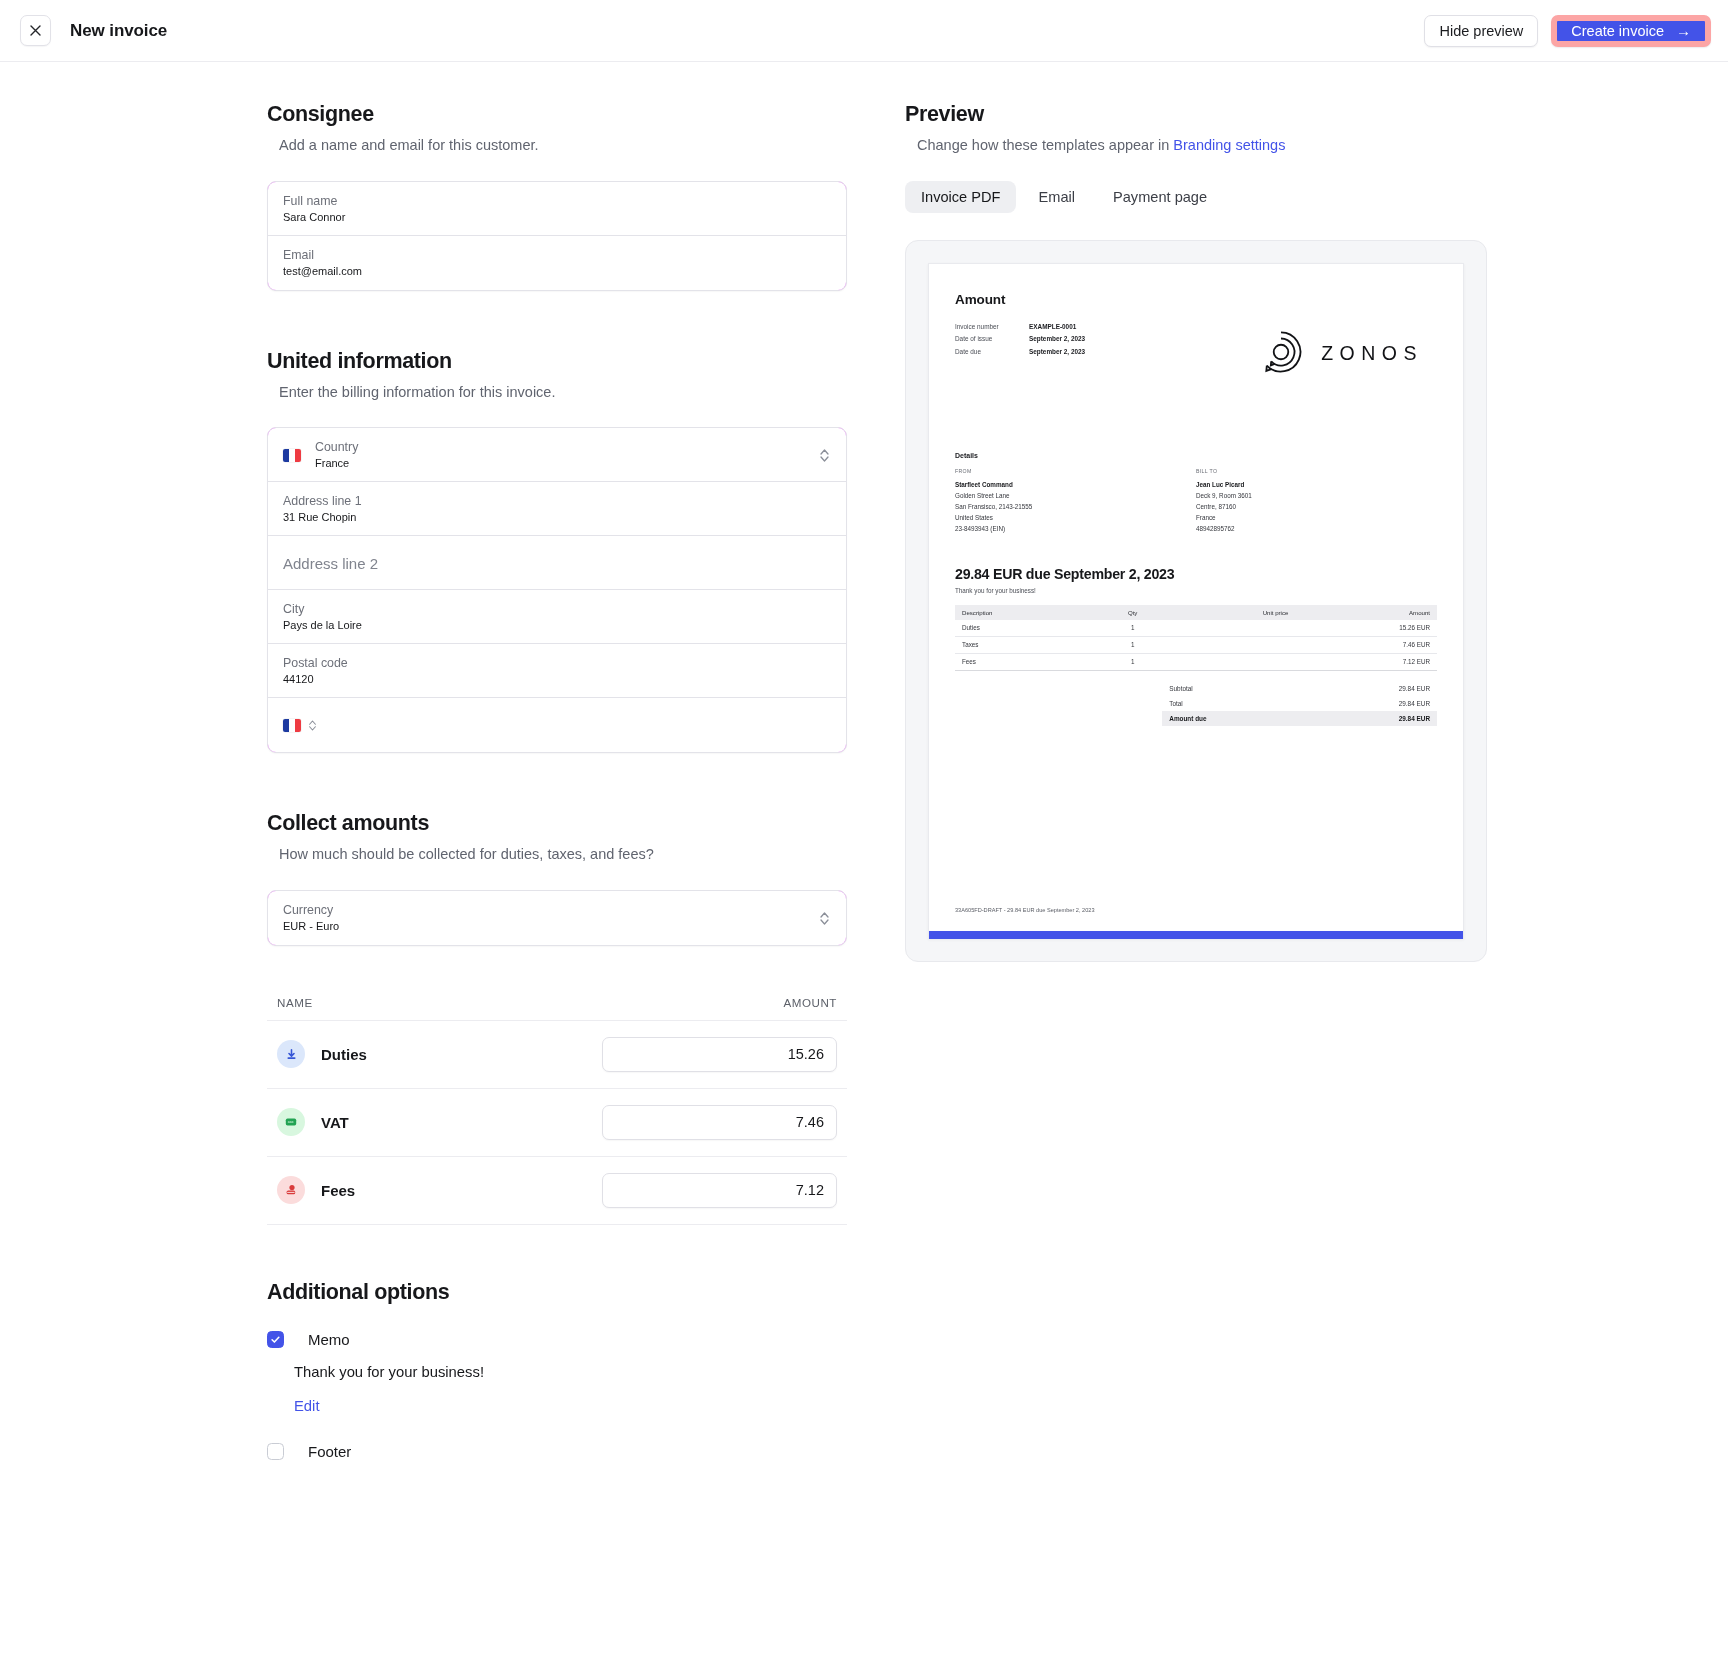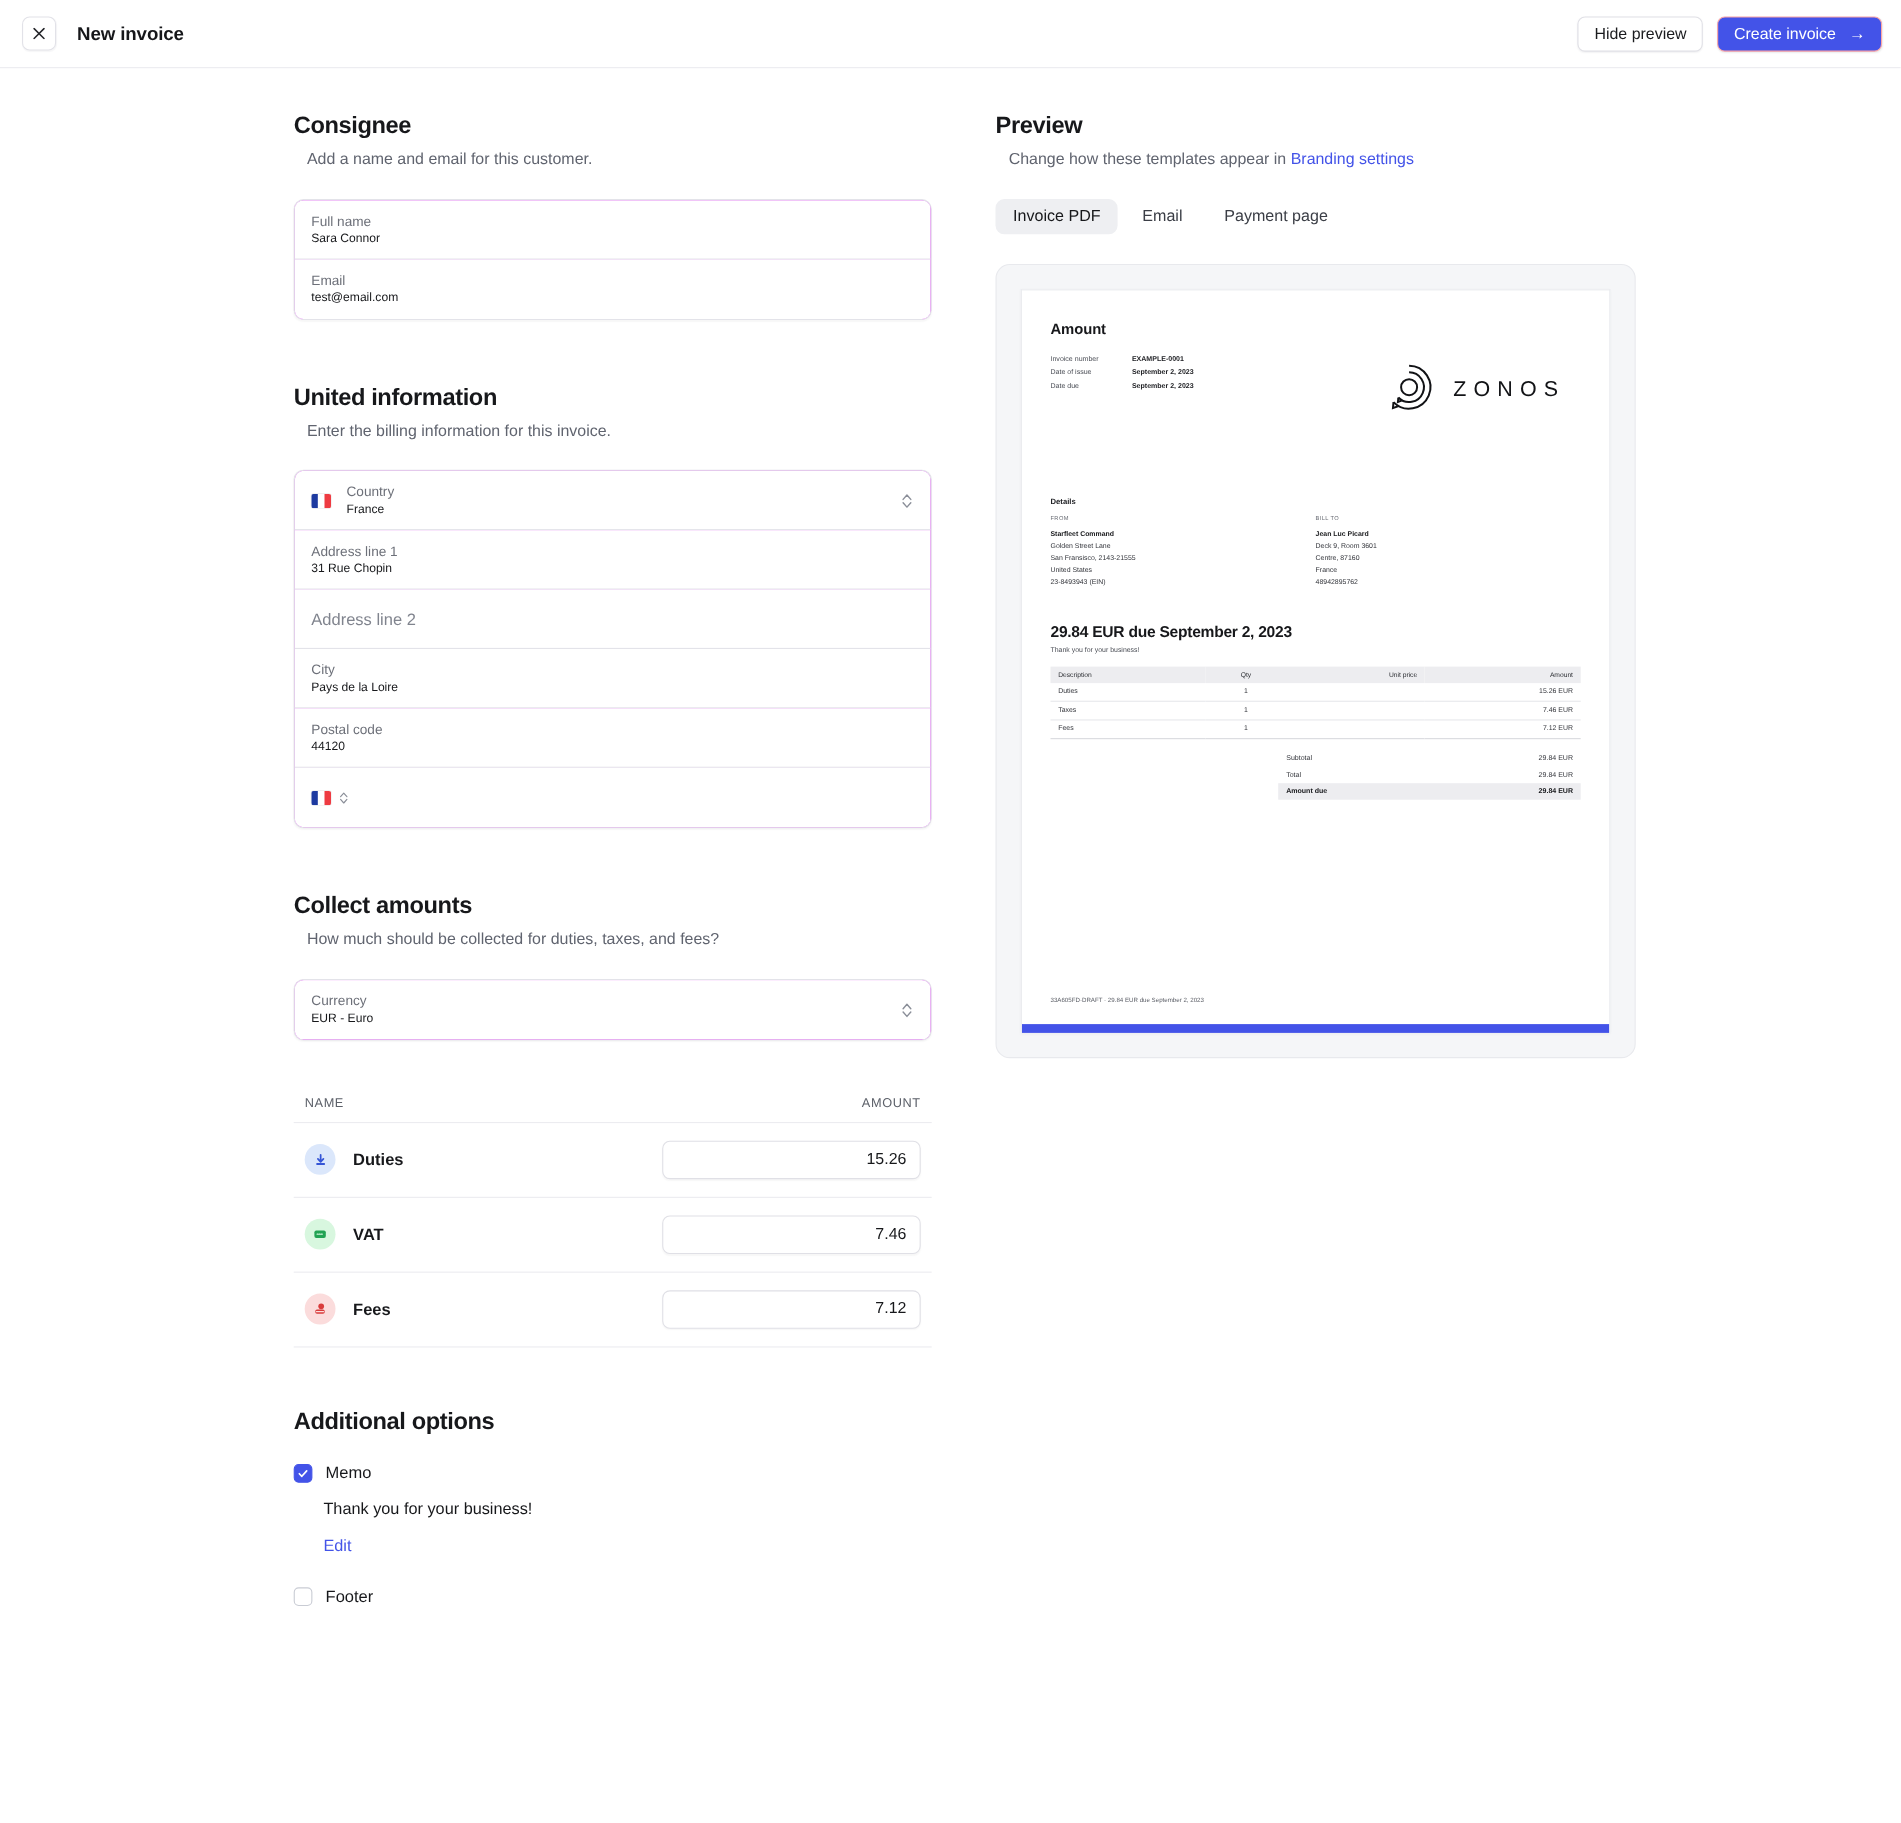--- a/index.html
+++ b/index.html
@@ -33,21 +33,21 @@
   }
   .topbar-actions{margin-left:auto;display:flex;align-items:center;gap:13px;}
   .btn-secondary{
     height:32px;padding:0 14px;border:1px solid #e0e0e6;border-radius:7px;background:#fff;
     font-size:14.5px;font-weight:500;color:#1b1c1f;cursor:pointer;
     box-shadow:0 1px 1.5px rgba(16,24,40,.05);
     font-family:"Liberation Sans", sans-serif;
     display:flex;align-items:center;
   }
   .btn-primary{
-    height:32px;padding:0 14px;border:1px solid #fca5a5;border-radius:7px;background:#4353e8;
+    height:32px;padding:0 14px;border:6px solid #fca5a5;border-radius:7px;background:#4353e8;
     font-size:14.5px;font-weight:500;color:#fff;cursor:pointer;
     display:flex;align-items:center;gap:12px;
     box-shadow:0 1px 1.5px rgba(16,24,40,.08);
     font-family:"Liberation Sans", sans-serif;
   }
   .btn-primary .arrow{font-size:15px;line-height:1;}
 
   
   .page{
     display:flex;
@@ -113,21 +113,21 @@
   .ico-green{background:#d8f7df;}
   .ico-red{background:#fbdcdc;}
   .amt-input{
     width:235px;height:35px;border:1px solid #e0e0e6;border-radius:7px;background:#fff;
     display:flex;align-items:center;justify-content:flex-end;padding:0 12px;
     font-size:14.5px;color:#17181b;
     box-shadow:0 1px 1.5px rgba(16,24,40,.035);
   }
 
   
-  .opt-row{display:flex;align-items:center;gap:12px;margin-bottom:4px;text-align:right;}
+  .opt-row{display:flex;align-items:center;gap:24px;margin-bottom:4px;text-align:right;}
   .cb{width:17px;height:17px;border-radius:4.5px;flex:0 0 auto;display:flex;align-items:center;justify-content:center;}
   .cb.checked{background:#4353e8;border:1px solid #4353e8;}
   .cb.unchecked{background:#fff;border:1.5px solid #c9ccd4;}
   .opt-label{font-size:15px;color:#17181b;}
   .opt-body{margin:16px 0 0 27px;}
   .opt-text{font-size:14.8px;color:#17181b;margin-bottom:17px;}
   .opt-link{font-size:14.8px;color:#4353e8;text-decoration:none;cursor:pointer;}
 
   
   .tabs{display:flex;align-items:center;gap:6px;margin-bottom:27px;}

